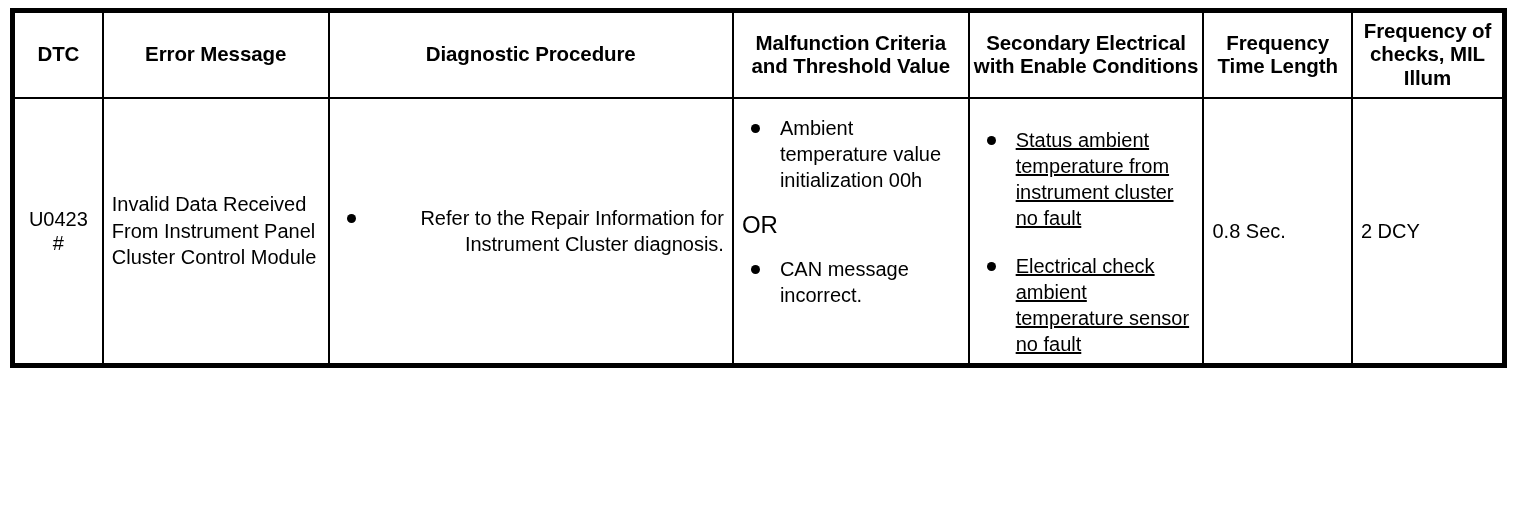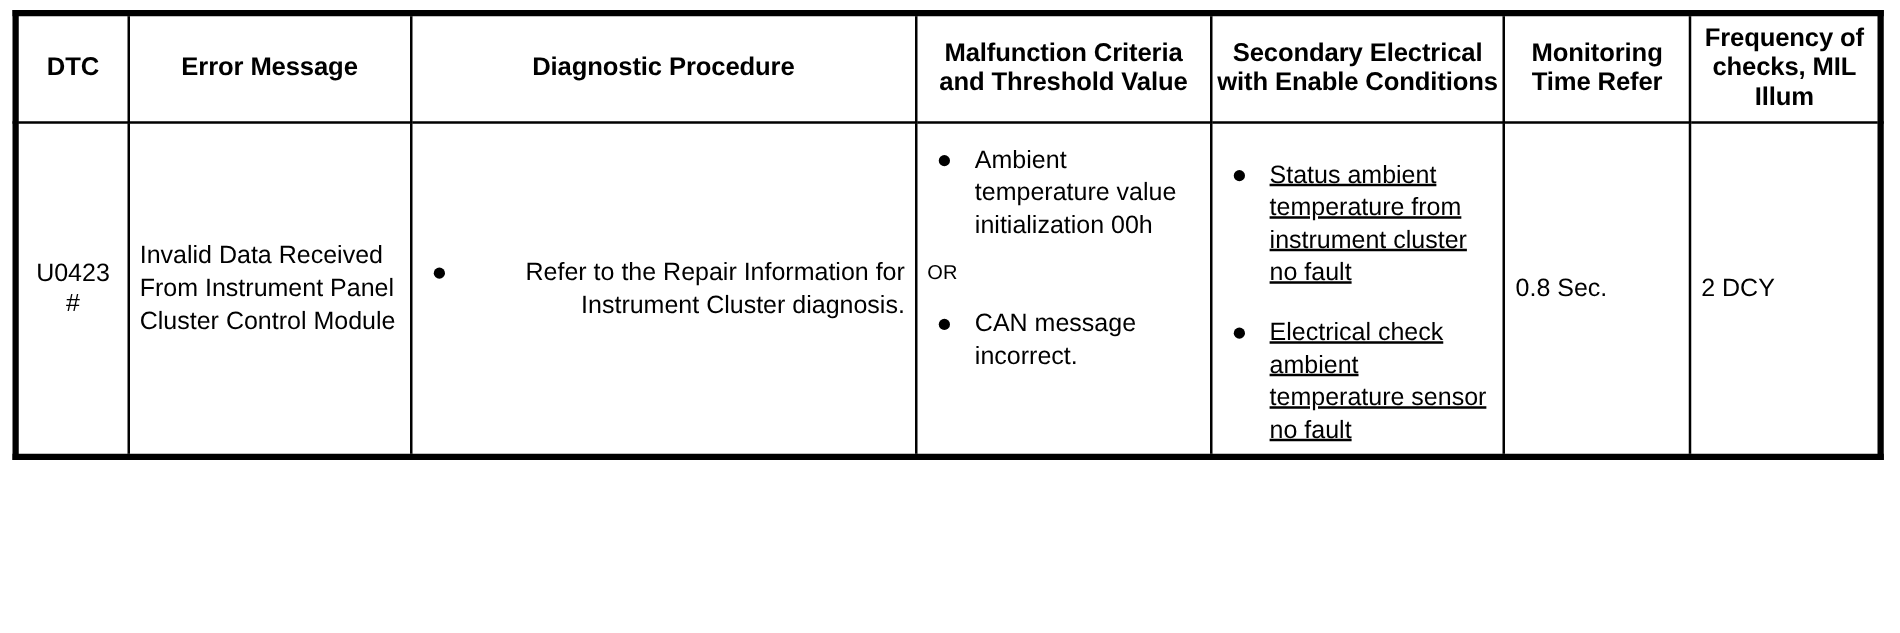--- a/index.html
+++ b/index.html
@@ -126,21 +126,21 @@
     top: 9px;
     width: 9px;
     height: 9px;
     background: #000000;
     border-radius: 50%;
   }
 
   .or-line {
     margin: 16px 0 16px 0;
     padding-left: 0;
-    font-size: 16px;
+    font-size: 24px;
     line-height: 1.30;
   }
 
   .dtc-line2 { display: block; }
 </style>
 </head>
 <body>
 
 <div class="sheet">
 
@@ -155,21 +155,21 @@
       <col class="c-freq">
     </colgroup>
 
     <thead>
       <tr>
         <th class="hcell">DTC</th>
         <th class="hcell">Error Message</th>
         <th class="hcell">Diagnostic Procedure</th>
         <th class="hcell">Malfunction Criteria and Threshold Value</th>
         <th class="hcell">Secondary Electrical with Enable Conditions</th>
-        <th class="hcell">Monitoring Time Refer</th>
+        <th class="hcell">Frequency Time Length</th>
         <th class="hcell">Frequency of checks, MIL Illum</th>
       </tr>
     </thead>
 
     <tbody>
       <tr>
 
         <td class="bcell dtc-cell">
           <span>U0423</span>
           <span class="dtc-line2">#</span>

